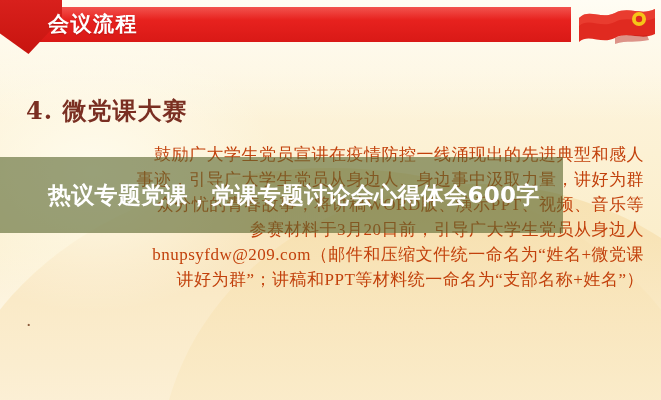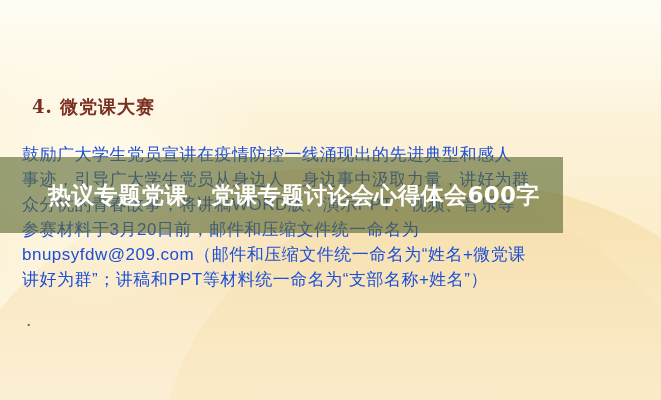--- a/index.html
+++ b/index.html
@@ -123,38 +123,38 @@
     height: 48px;
   }
   .flag svg { display: block; }
 
   
   .heading {
     position: absolute;
     left: 26px;
     top: 95px;
     font-family: "DejaVu Serif", "Liberation Serif", serif;
-    font-size: 18px;
+    font-size: 24px;
     font-weight: bold;
     color: #7a2f22;
     letter-spacing: 1px;
     white-space: nowrap;
-    margin-left: 6px;
   }
 
   .body-copy {
     position: absolute;
     left: 22px;
     top: 142px;
     width: 622px;
-    font-family: Liberation Sans, sans-serif;
+    font-family: Liberation Serif, serif;
     font-size: 17px;
     line-height: 25px;
-    color: #1d4ed8;
+    color: #c2410c;
     letter-spacing: .5px;
+    text-align: right;
   }
   .body-copy p {
     margin: 0;
     white-space: nowrap;
   }
 
   .trailing-dot {
     position: absolute;
     left: 26px;
     top: 310px;
@@ -190,28 +190,49 @@
 <body>
 
 <div id="page">
 
   <div class="bg-base"></div>
   <div class="bg-hill"></div>
   <div class="bg-hill2"></div>
   <div class="bg-glow-left"></div>
   <div class="bg-top-fade"></div>
 
+  <div class="banner">
+    <div class="banner-bar">
+      <div class="banner-bar-shine"></div>
+    </div>
+    <div class="banner-wedge"></div>
+    <div class="banner-title">会议流程</div>
+
+    <div class="flag">
+      <svg width="82" height="48" viewBox="0 0 82 48" xmlns="http://www.w3.org/2000/svg">
+        <path d="M4 14 C14 4, 26 16, 40 9 C54 2, 66 12, 80 5 L80 30 C66 37, 54 27, 40 34 C26 41, 14 29, 4 38 Z" fill="#e02a20"></path>
+        <path d="M4 14 C14 4, 26 16, 40 9 C54 2, 66 12, 80 5 L80 14 C66 21, 54 11, 40 18 C26 25, 14 13, 4 22 Z" fill="#f04a3c" opacity=".55"></path>
+        <path d="M40 34 C52 28, 62 33, 72 31 L74 36 C62 39, 52 36, 40 40 Z" fill="#b5160f" opacity=".45"></path>
+        <g fill="#f5c518">
+          <circle cx="64" cy="15" r="7"></circle>
+        </g>
+        <g fill="#e02a20">
+          <circle cx="64" cy="15" r="3.2"></circle>
+        </g>
+      </svg>
+    </div>
+  </div>
 
   <div class="heading">4. 微党课大赛</div>
 
   <div class="body-copy">
     <p>鼓励广大学生党员宣讲在疫情防控一线涌现出的先进典型和感人</p>
     <p>事迹，引导广大学生党员从身边人、身边事中汲取力量，讲好为群</p>
     <p>众分忧的青春故事，将讲稿WORD版、演示PPT、视频、音乐等</p>
-    <p>参赛材料于3月20日前，邮件和压缩文件统一命名为</p>
+    <p>参赛材料于3月20日前，引导广大学生党员从身边人</p>
     <p>bnupsyfdw@209.com（邮件和压缩文件统一命名为“姓名+微党课</p>
     <p>讲好为群”；讲稿和PPT等材料统一命名为“支部名称+姓名”）</p>
   </div>
 
   <div class="trailing-dot">.</div>
 
   <div class="caption-overlay">
     <div class="caption-text">热议专题党课，党课专题讨论会心得体会600字</div>
   </div>
 

